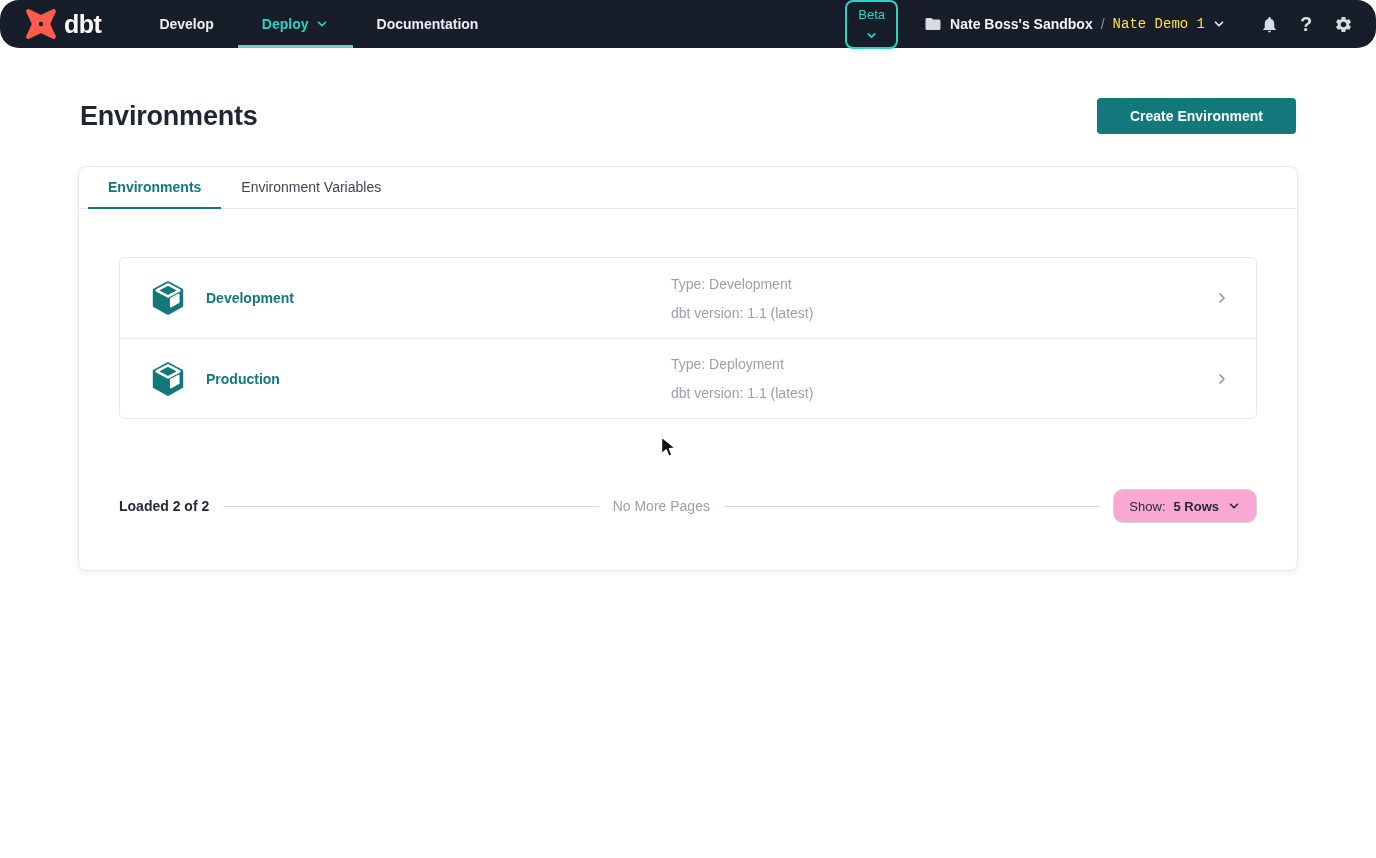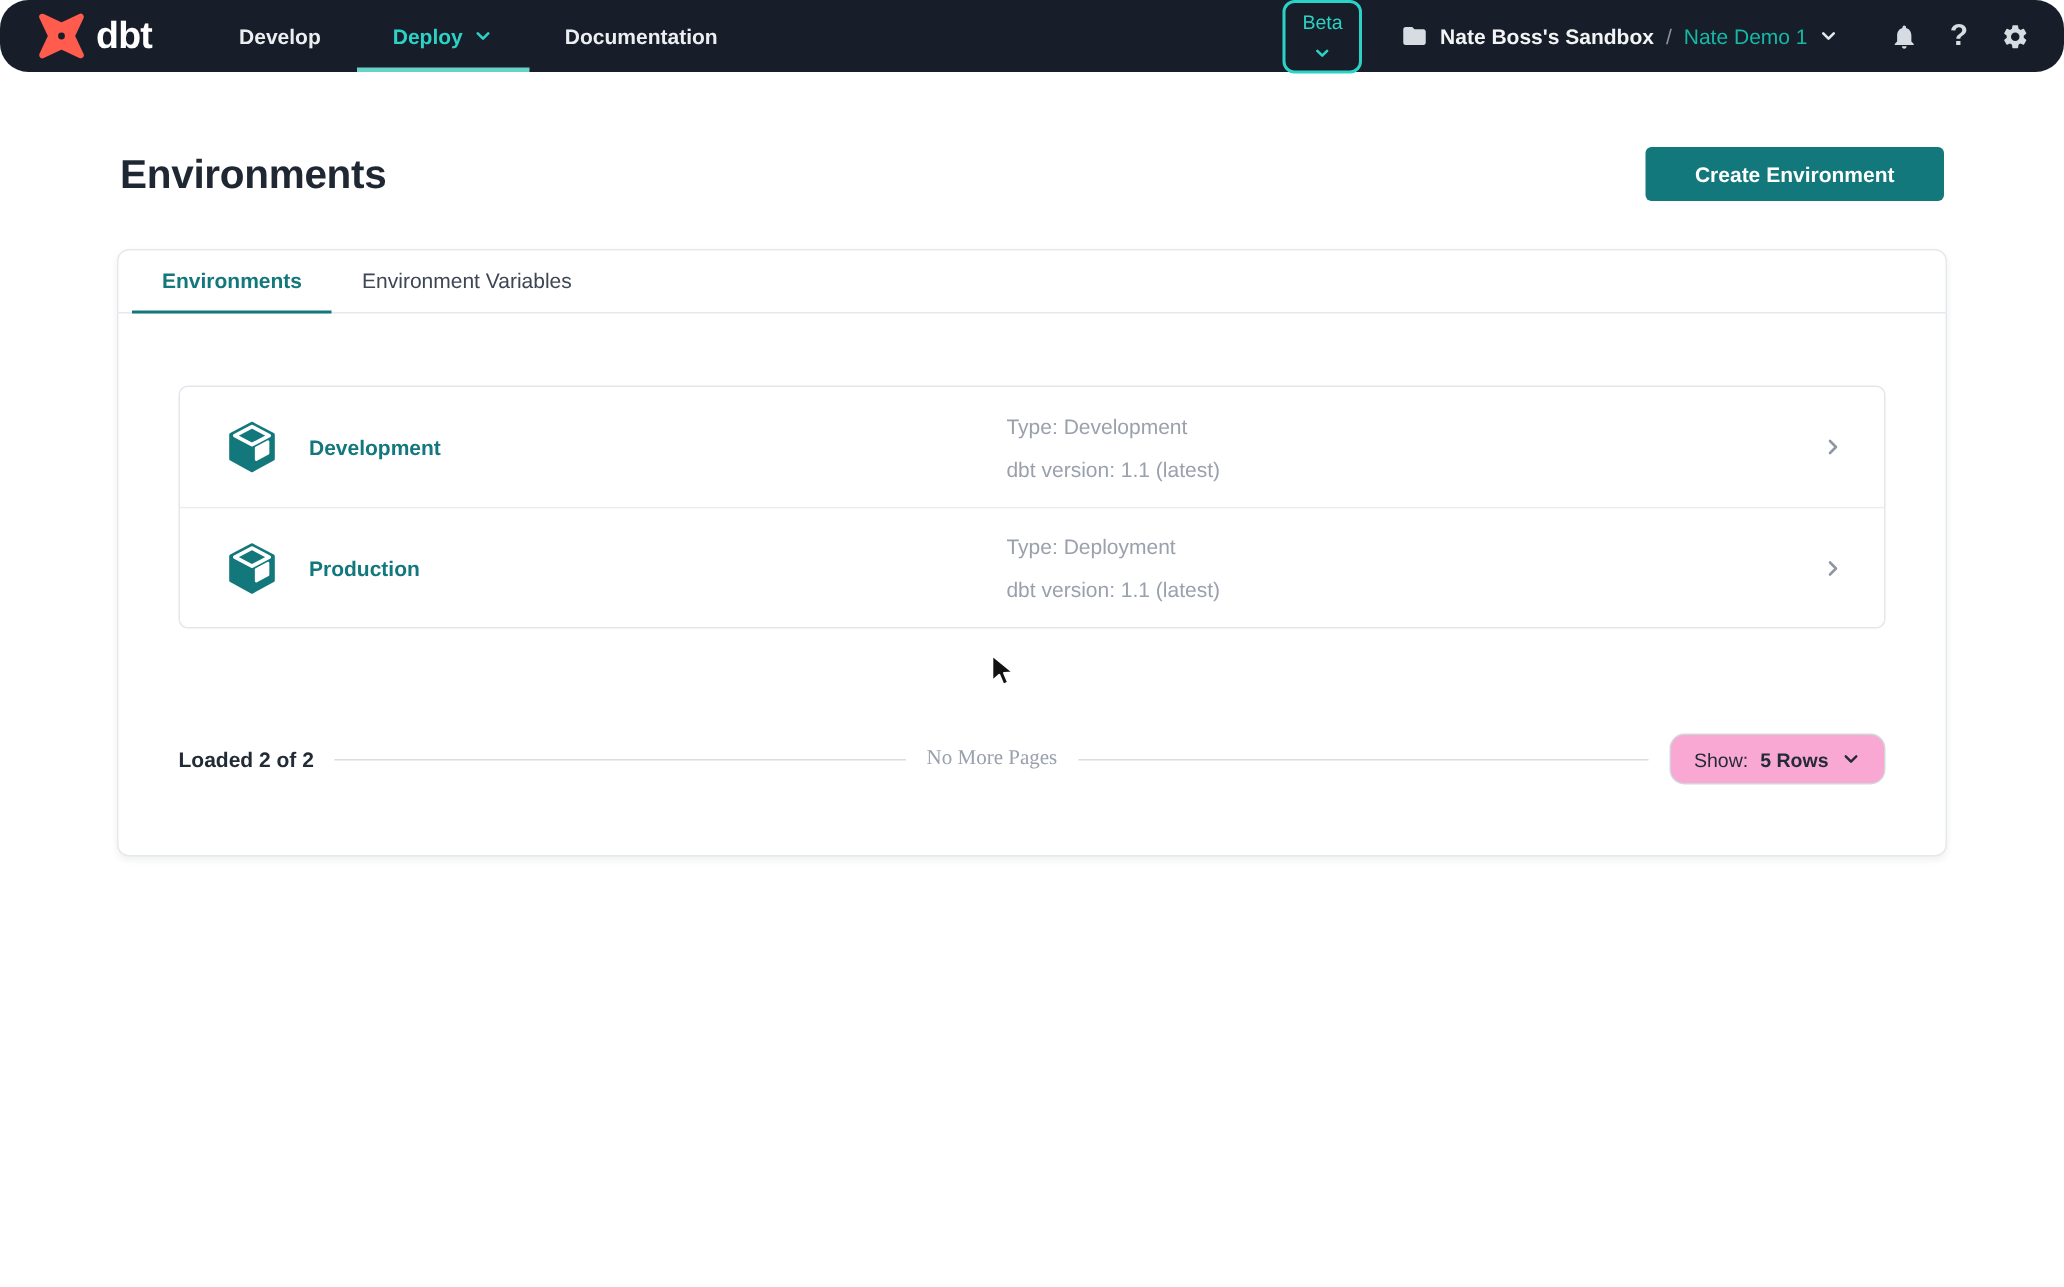--- a/index.html
+++ b/index.html
@@ -25,21 +25,21 @@
   .nav-item.active { color:#2bd2c6; border-bottom-color:#68d2c8; }
   .nav-right { margin-left:auto; display:flex; align-items:center; gap:12px; }
   .beta-btn {
     display:flex; align-items:center; gap:7px; color:#2bd2c6; border:2px solid #2bd2c6;
     border-radius:8px; padding:5px 11px; font-size:13px; font-weight:400;
     background:transparent; cursor:pointer;flex-direction:column;
   }
   .breadcrumb { display:flex; align-items:center; gap:8px; margin-left:14px; font-size:14px; }
   .crumb-account { font-weight:700; color:#f2f4f6; }
   .crumb-sep { color:#8b93a0; }
-  .crumb-project { color:#14b8a6; display:flex; align-items:center; gap:7px; }
+  .crumb-project { color:#fde047; display:flex; align-items:center; gap:7px;font-family:Liberation Mono, monospace; }
   .nav-icons { display:flex; align-items:center; gap:11px; margin-left:18px; }
   .nav-icon { width:26px; height:26px; display:flex; align-items:center; justify-content:center;
     color:#d7dce2; cursor:pointer; }
   .qmark { font-size:20px; font-weight:800; color:#d7dce2; line-height:1; }
 
   
   .page-head {
     display:flex; align-items:center; justify-content:space-between;
     padding:0 80px; margin-top:50px;
   }
@@ -73,21 +73,21 @@
   .env-row + .env-row { border-top:1px solid #e9ebee; }
   .env-name { margin-left:19px; font-size:14px; font-weight:700; color:#12787d; }
   .env-meta { position:absolute; left:48.5%; font-size:14px; color:#9aa1ad; }
   .env-meta div + div { margin-top:13px; }
   .row-chevron { margin-left:auto; color:#8f97a3; display:flex; }
 
   
   .pagination { display:flex; align-items:center; margin-top:70px; height:34px; }
   .loaded { font-size:14px; font-weight:700; color:#232b36; white-space:nowrap; }
   .pg-line { flex:1; height:1px; background:#d9dce0; margin:0 14px; }
-  .no-more { font-size:14px; color:#9aa1ad; white-space:nowrap;font-family:Liberation Serif, serif; }
+  .no-more { font-size:14px; color:#9aa1ad; white-space:nowrap; }
   .show-btn {
     display:flex; align-items:center; gap:8px; border:1px solid #d2d6db; border-radius:10px;
     background:#f9a8d4; padding:0 15px; height:34px; cursor:pointer; font-family:inherit;
     white-space:nowrap;
   }
   .show-label { font-size:13px; color:#232b36; }
   .show-value { font-size:13px; font-weight:700; color:#232b36; }
   .show-btn .chev { color:#232b36; display:flex; }
 
   .chev { display:flex; align-items:center; }

